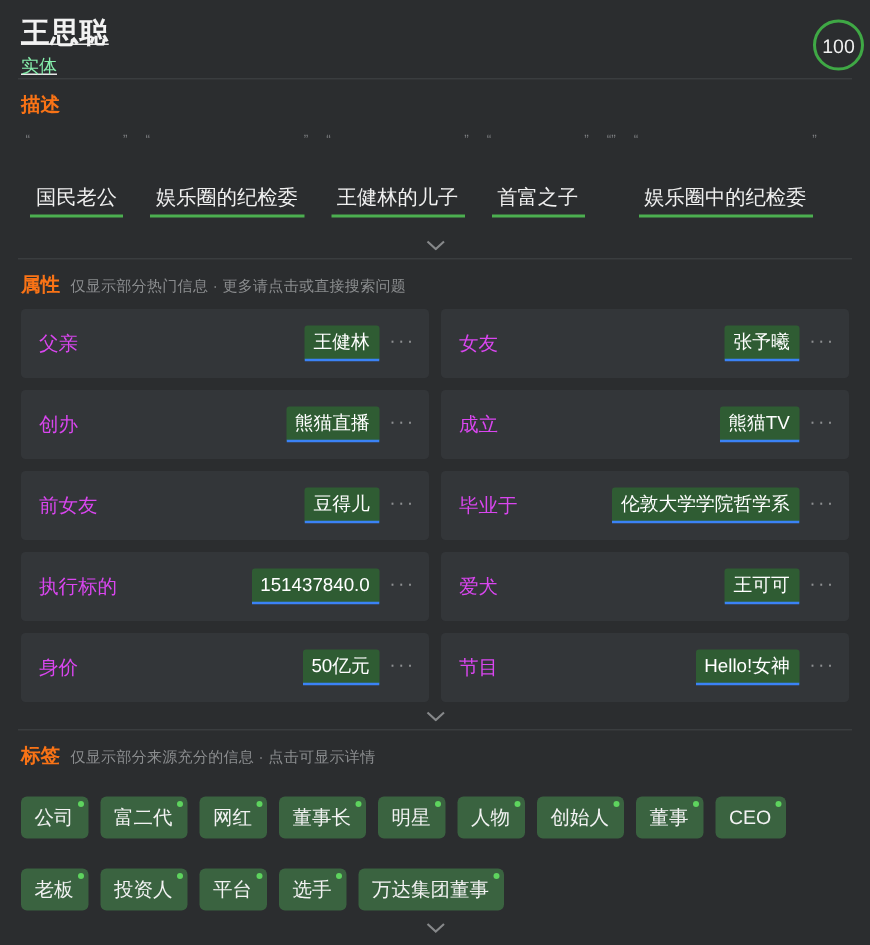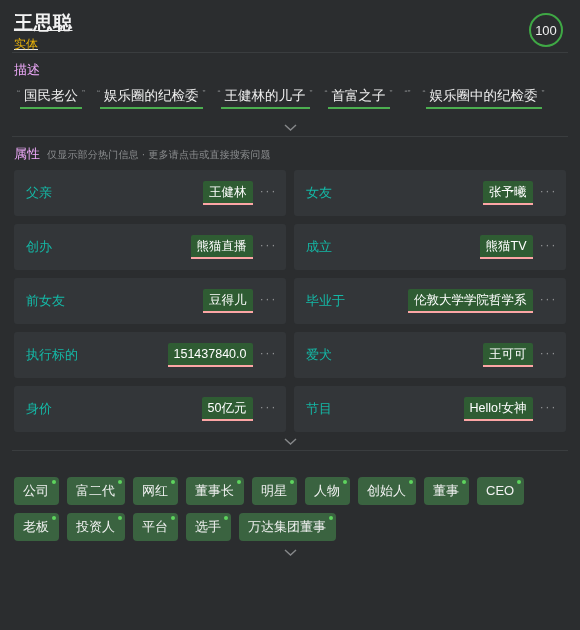--- a/index.html
+++ b/index.html
@@ -33,27 +33,27 @@
   }
   .title {
     font-size: 19px;
     font-weight: bold;
     color: #f2f2f2;
     line-height: 22px;
     letter-spacing: 0.5px;
   }
   .subtitle {
     font-size: 12px;
-    color: #eab308;
+    color: #86efac;
     line-height: 16px;
     margin-top: 2px;
   }
   .score-badge {
     position: absolute;
-    right: 17px;
+    right: 4px;
     top: 13px;
     width: 34px;
     height: 34px;
     border-radius: 50%;
     border: 2px solid #3fa845;
     box-sizing: border-box;
     display: flex;
     align-items: center;
     justify-content: center;
     font-size: 13px;
@@ -72,22 +72,22 @@
     padding: 8px 14px 0 14px;
   }
   .sec-head {
     display: flex;
     align-items: baseline;
     gap: 7px;
     margin-bottom: 7px;
   }
   .sec-title {
     font-size: 13px;
-    font-weight: normal;
-    color: #f0abfc;
+    font-weight: bold;
+    color: #f97316;
   }
   .sec-hint {
     font-size: 10px;
     color: #8b8d8f;
     letter-spacing: 0.2px;
   }
 
   
   .desc-rows {
     display: flex;
@@ -109,20 +109,21 @@
     position: relative;
     top: 1px;
   }
   .desc-text {
     font-size: 13.5px;
     color: #f0f0f0;
     line-height: 19px;
     border-bottom: 2px solid #4caf50;
     padding: 0 4px 2px 4px;
     white-space: nowrap;
+    margin-top: 36px;
   }
 
   
   .chevron-wrap {
     display: flex;
     justify-content: center;
     align-items: center;
     height: 18px;
   }
   .chevron {
@@ -146,32 +147,32 @@
     background: #333639;
     border-radius: 3px;
     height: 46px;
     display: flex;
     align-items: center;
     padding: 0 8px 0 12px;
     box-sizing: border-box;
   }
   .attr-label {
     font-size: 13px;
-    color: #14b8a6;
+    color: #d946ef;
     white-space: nowrap;
   }
   .attr-right {
     margin-left: auto;
     display: flex;
     align-items: center;
     gap: 6px;
   }
   .val-chip {
     background: #2f5c33;
-    border-bottom: 2px solid #fca5a5;
+    border-bottom: 2px solid #3b82f6;
     border-radius: 2px 2px 0 0;
     color: #ffffff;
     font-size: 12.5px;
     line-height: 15px;
     padding: 4px 6px 3px 6px;
     white-space: nowrap;
     max-width: 170px;
     overflow: hidden;
     text-overflow: ellipsis;
   }
@@ -181,21 +182,21 @@
     letter-spacing: 1.5px;
     line-height: 10px;
     padding: 0 1px 4px 1px;
     user-select: none;
   }
 
   
   .tag-rows {
     display: flex;
     flex-wrap: wrap;
-    gap: 8px 8px;
+    gap: 20px 8px;
     padding-bottom: 2px;
     margin-top: 18px;
   }
   .tag {
     position: relative;
     background: #3a6340;
     border-radius: 4px;
     color: #f2f2f2;
     font-size: 13px;
     line-height: 16px;
@@ -364,20 +365,24 @@
     <div class="chevron-wrap">
       <svg class="chevron" viewBox="0 0 13 7">
         <path d="M1 1 L6.5 6 L12 1"></path>
       </svg>
     </div>
   </div>
 
   <div class="divider"></div>
 
   <div class="section">
+    <div class="sec-head">
+      <span class="sec-title">标签</span>
+      <span class="sec-hint">仅显示部分来源充分的信息 · 点击可显示详情</span>
+    </div>
     <div class="tag-rows">
       <span class="tag"><span>公司</span><i class="dot"></i></span>
       <span class="tag"><span>富二代</span><i class="dot"></i></span>
       <span class="tag"><span>网红</span><i class="dot"></i></span>
       <span class="tag"><span>董事长</span><i class="dot"></i></span>
       <span class="tag"><span>明星</span><i class="dot"></i></span>
       <span class="tag"><span>人物</span><i class="dot"></i></span>
       <span class="tag"><span>创始人</span><i class="dot"></i></span>
       <span class="tag"><span>董事</span><i class="dot"></i></span>
       <span class="tag"><span>CEO</span><i class="dot"></i></span>

